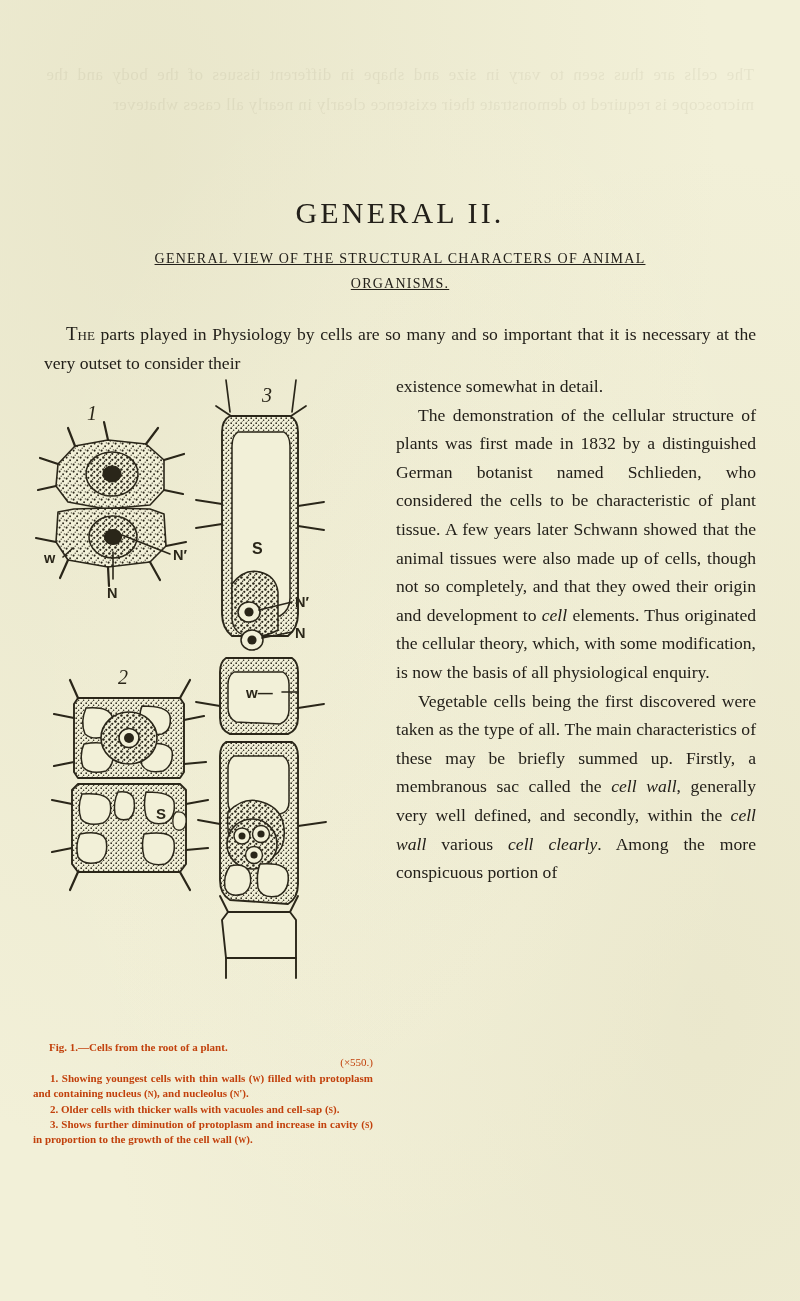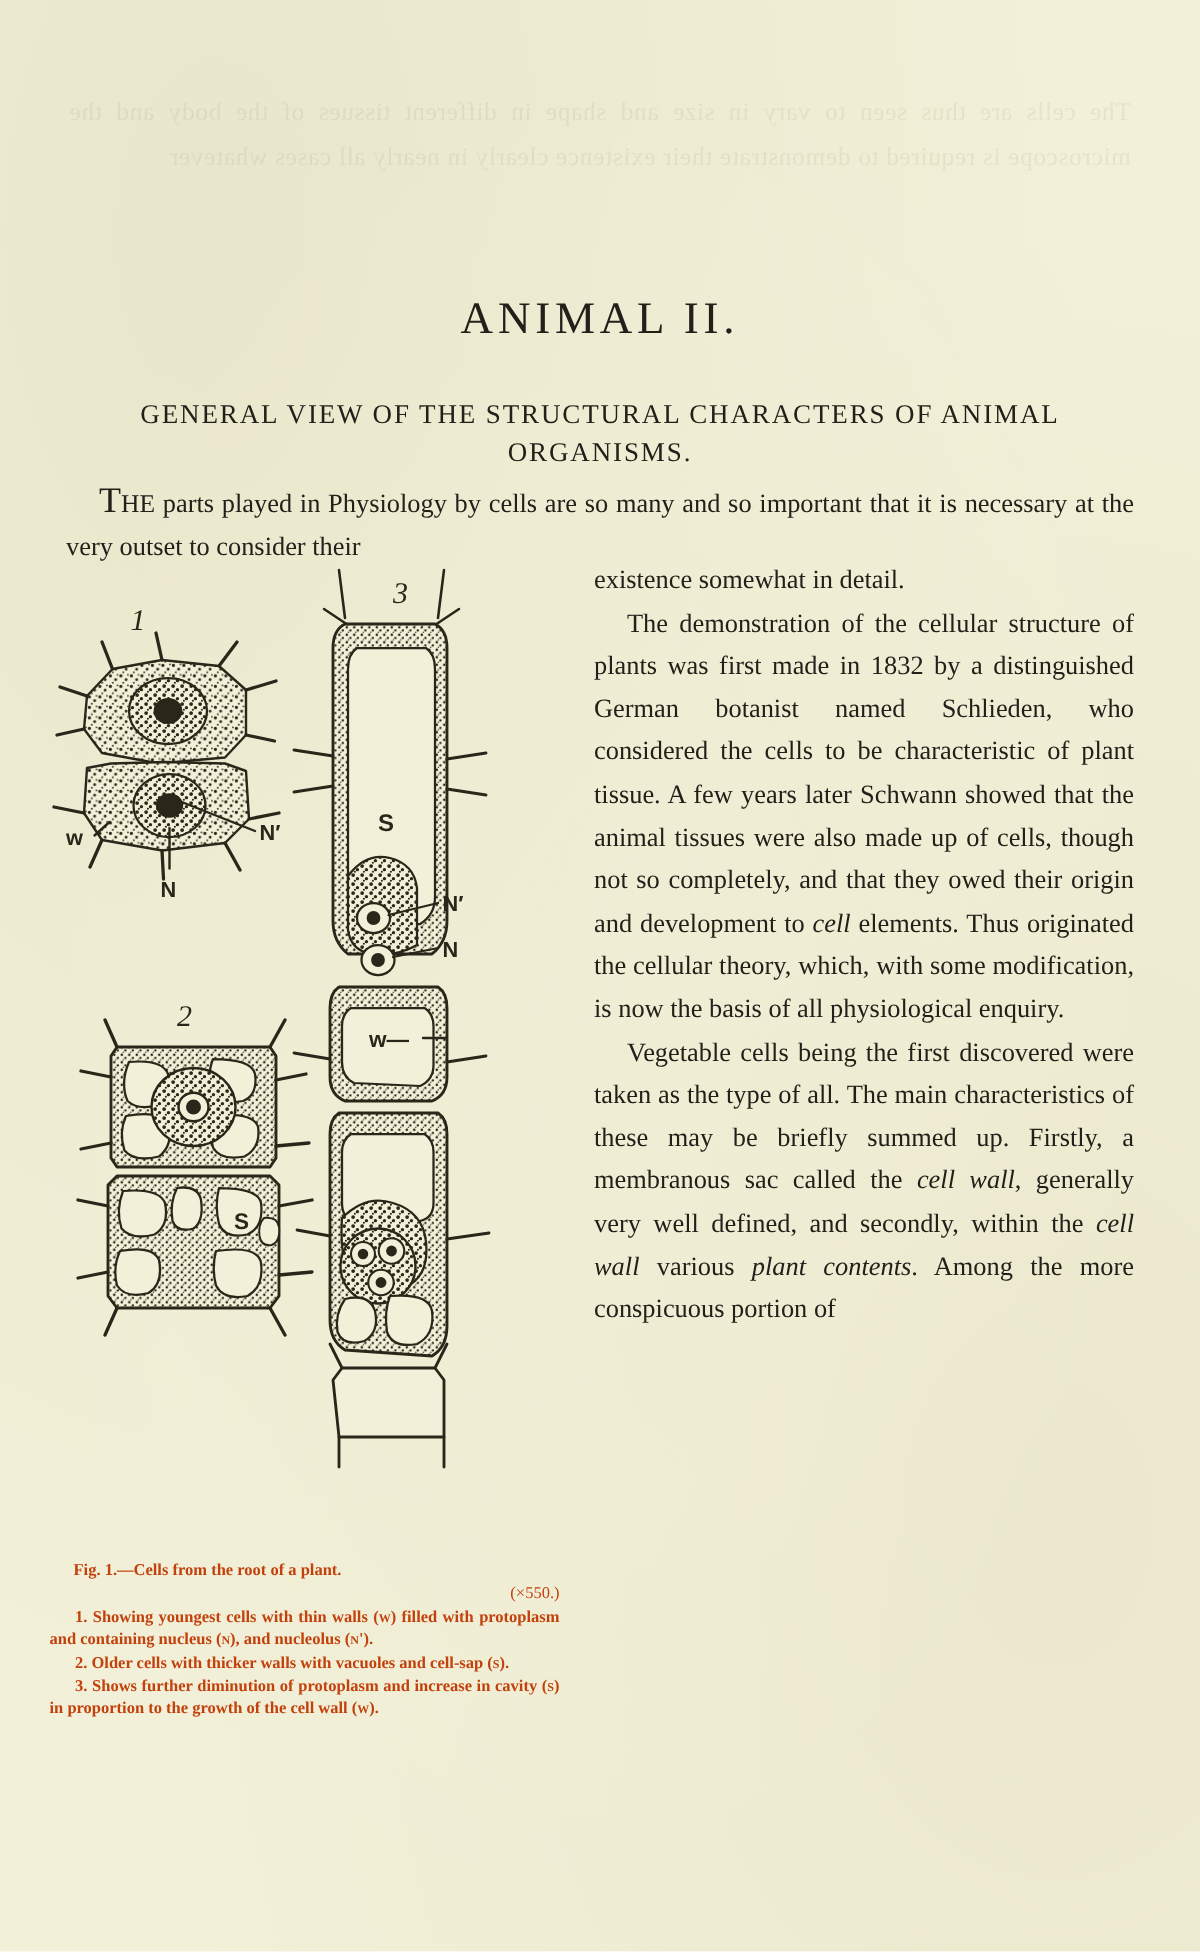--- a/index.html
+++ b/index.html
@@ -51,43 +51,44 @@
     top: 196px;
     left: 0;
     width: 800px;
     text-align: center;
     font-size: 30px;
     letter-spacing: 3.2px;
     font-family: "Liberation Serif", serif;
   }
   .subtitle {
     position: absolute;
-    top: 264px;
+    top: 246px;
     left: 60px;
     width: 680px;
     text-align: center;
-    font-size: 18px;
+    font-size: 14px;
     letter-spacing: 1.25px;
     line-height: 25px;
+    text-decoration: underline;
   }
   .subtitle .l2 { display: block; }
 
   .lead {
     position: absolute;
     top: 320px;
     left: 44px;
     width: 712px;
     font-size: 17.6px;
     line-height: 28.5px;
     text-align: justify;
     text-indent: 22px;
   }
   .smallcaps {
     font-variant: small-caps;
-    font-size: 24px;
+    font-size: 19px;
   }
 
   
   .figure {
     position: absolute;
     left: 30px;
     top: 372px;
     width: 350px;
     height: 660px;
   }
@@ -138,21 +139,21 @@
   .col-right i { }
 </style>
 </head>
 <body>
 
 <div class="page">
 
   <div class="paper-grain"></div>
   <div class="showthrough">The cells are thus seen to vary in size and shape in different tissues of the body and the microscope is required to demonstrate their existence clearly in nearly all cases whatever</div>
 
-  <div class="chapter-title">ANIMAL II.</div>
+  <div class="chapter-title">GENERAL II.</div>
 
   <div class="subtitle">
     <span>GENERAL VIEW OF THE STRUCTURAL CHARACTERS OF ANIMAL</span>
     <span class="l2">ORGANISMS.</span>
   </div>
 
   <div class="lead"><span class="smallcaps">The</span><span> parts played in Physiology by cells are so many and so important that it is necessary at the very outset to consider their</span></div>
 
   <div class="figure">
     <svg width="350" height="662" viewBox="0 0 350 662" xmlns="http://www.w3.org/2000/svg">
@@ -287,16 +288,16 @@
     <span class="capline1"><span>Fig. 1.</span><span>—Cells from the root of a plant.</span></span>
     <span class="magline">(×550.)</span>
     <p>1. Showing youngest cells with thin walls (<span class="sc">w</span>) filled with protoplasm and containing nucleus (<span class="sc">n</span>), and nucleolus (<span class="sc">n'</span>).</p>
     <p>2. Older cells with thicker walls with vacuoles and cell-sap (<span class="sc">s</span>).</p>
     <p>3. Shows further diminution of protoplasm and increase in cavity (<span class="sc">s</span>) in proportion to the growth of the cell wall (<span class="sc">w</span>).</p>
   </div>
 
   <div class="col-right">
     <p class="first">existence somewhat in detail.</p>
     <p>The demonstration of the cellular structure of plants was first made in 1832 by a distinguished German botanist named Schlieden, who considered the cells to be characteristic of plant tissue. A few years later Schwann showed that the animal tissues were also made up of cells, though not so completely, and that they owed their origin and development to <i>cell</i> elements. Thus originated the cellular theory, which, with some modification, is now the basis of all physiological enquiry.</p>
-    <p>Vegetable cells being the first discovered were taken as the type of all. The main characteristics of these may be briefly summed up. Firstly, a membranous sac called the <i>cell wall</i>, generally very well defined, and secondly, within the <i>cell wall</i> various <i>plant contents</i>. Among the more conspicuous portion of</p>
+    <p>Vegetable cells being the first discovered were taken as the type of all. The main characteristics of these may be briefly summed up. Firstly, a membranous sac called the <i>cell wall</i>, generally very well defined, and secondly, within the <i>cell wall</i> various <i>cell clearly</i>. Among the more conspicuous portion of</p>
   </div>
 
 </div>
 
 </body></html>

